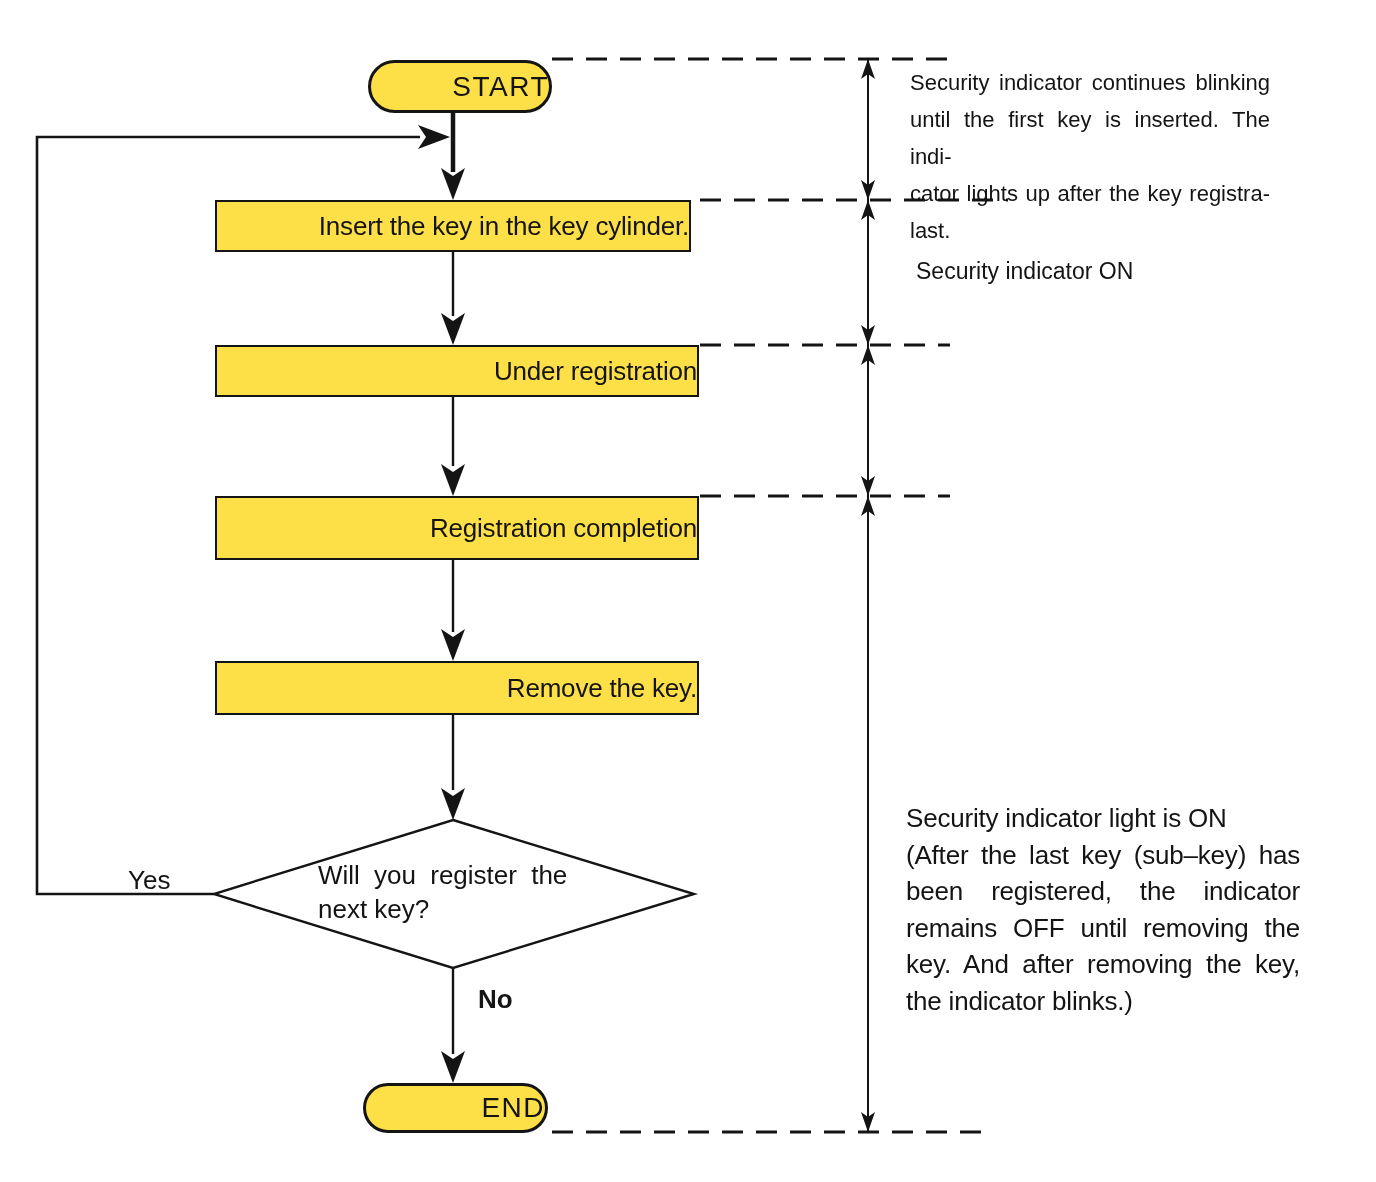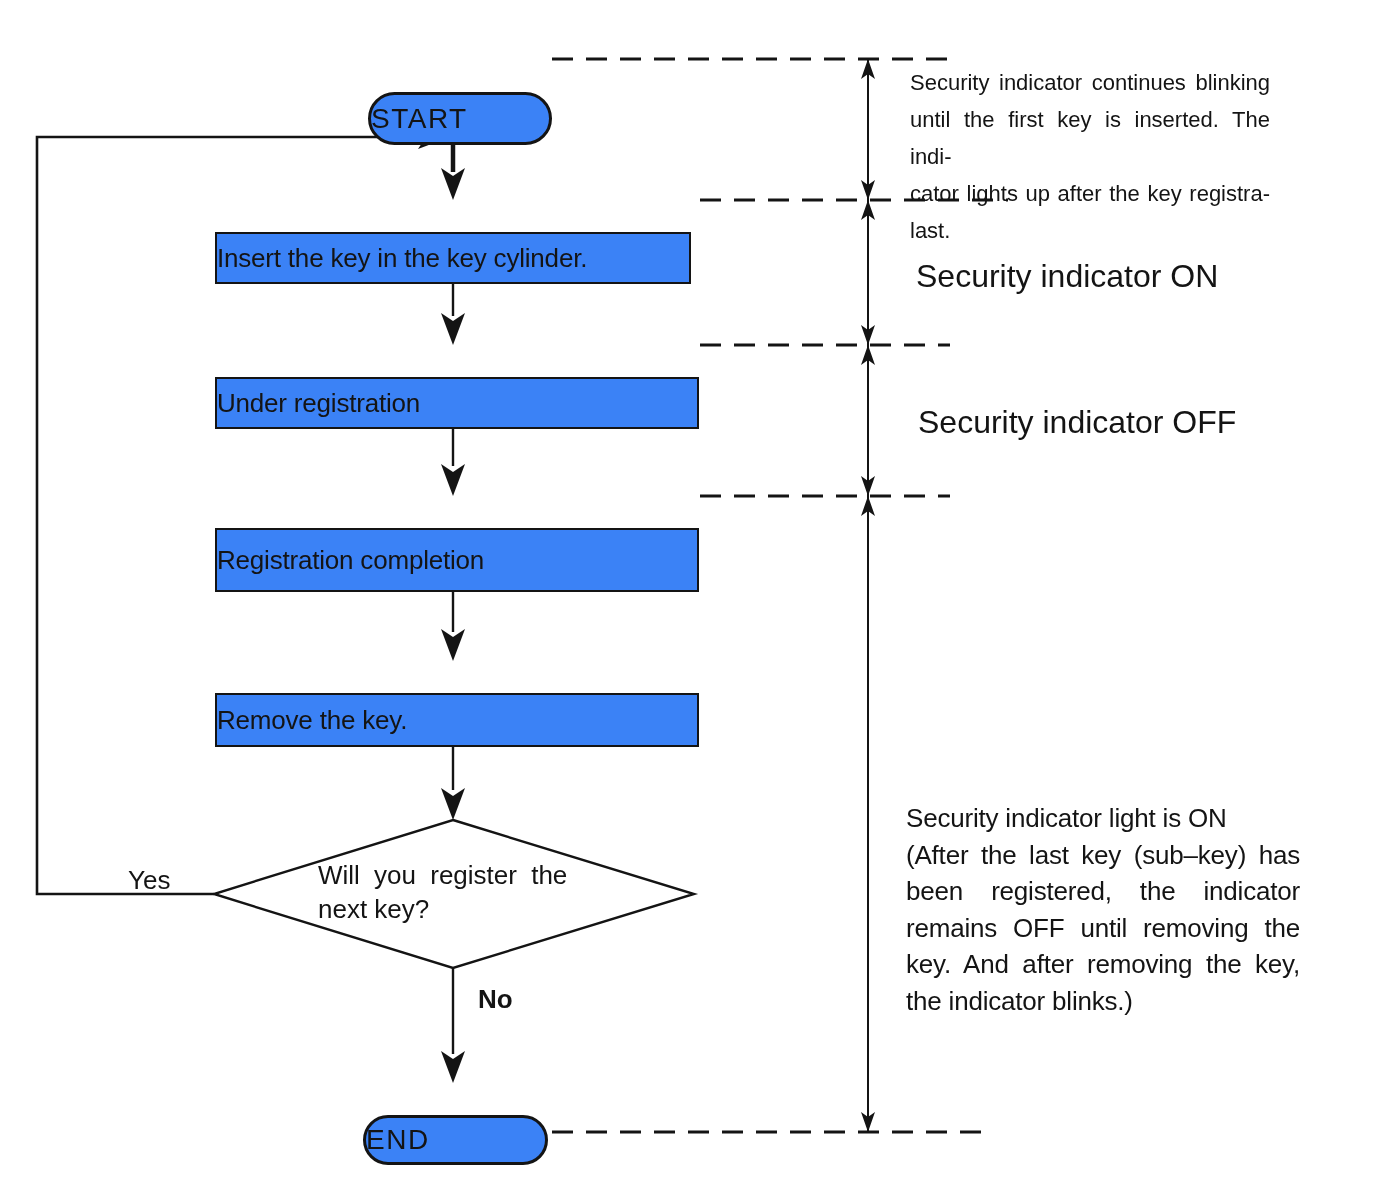--- a/index.html
+++ b/index.html
@@ -2,33 +2,33 @@
 <html><head>
 <meta charset="utf-8">
 <style>
   html,body{margin:0;padding:0;background:#fff;}
   .page{
     position:relative;width:1376px;height:1182px;background:#fff;
     font-family:"Liberation Sans", sans-serif;color:#141414;overflow:hidden;
   }
   .layer{position:absolute;left:0;top:0;}
   .node{
-    position:absolute;box-sizing:border-box;background:#3b82f6;
-    border:2.5px solid #141414;display:flex;align-items:center;justify-content:flex-start;
-    font-size:26px;letter-spacing:-0.2px;white-space:nowrap;margin-top:32px;
+    position:absolute;box-sizing:border-box;background:#fde047;
+    border:2.5px solid #141414;display:flex;align-items:center;justify-content:flex-end;
+    font-size:26px;letter-spacing:-0.2px;white-space:nowrap;
   }
   .terminal{border-width:3px;border-radius:28px;font-size:28px;letter-spacing:1.5px;}
   .label{position:absolute;white-space:nowrap;}
   .diamond-text{position:absolute;font-size:26px;line-height:34px;}
   .diamond-text .l1{word-spacing:7px;}
   .note{position:absolute;}
   .note1{left:910px;top:64px;width:360px;font-size:22px;line-height:37px;}
   .note2{left:906px;top:800px;width:394px;font-size:26px;line-height:36.5px;letter-spacing:-0.2px;}
   .jline{text-align:justify;text-align-last:justify;}
-  .onoff{font-size:32px;}
+  .onoff{font-size:23px;}
   .yn{font-size:26px;}
   svg line,svg polyline{stroke:#141414;}
   svg polygon.dart{fill:#141414;stroke:none;}
 </style>
 </head>
 <body>
 
 <div class="page">
 
   <svg class="layer" width="1376" height="1182" viewBox="0 0 1376 1182">
@@ -108,21 +108,20 @@
 
   <div class="note note1">
     <div class="jline">Security indicator continues blinking</div>
     <div class="jline">until the first key is inserted. The indi-</div>
     <div class="jline">cator lights up after the key registra-</div>
     <div>last.</div>
   </div>
 
   <div class="label onoff" style="left:916px;top:258px;">Security indicator ON</div>
 
-  <div class="label onoff" style="left:918px;top:404px;">Security indicator OFF</div>
 
   <div class="note note2">
     <div>Security indicator light is ON</div>
     <div class="jline">(After the last key (sub–key) has</div>
     <div class="jline">been registered, the indicator</div>
     <div class="jline">remains OFF until removing the</div>
     <div class="jline">key. And after removing the key,</div>
     <div>the indicator blinks.)</div>
   </div>
 

